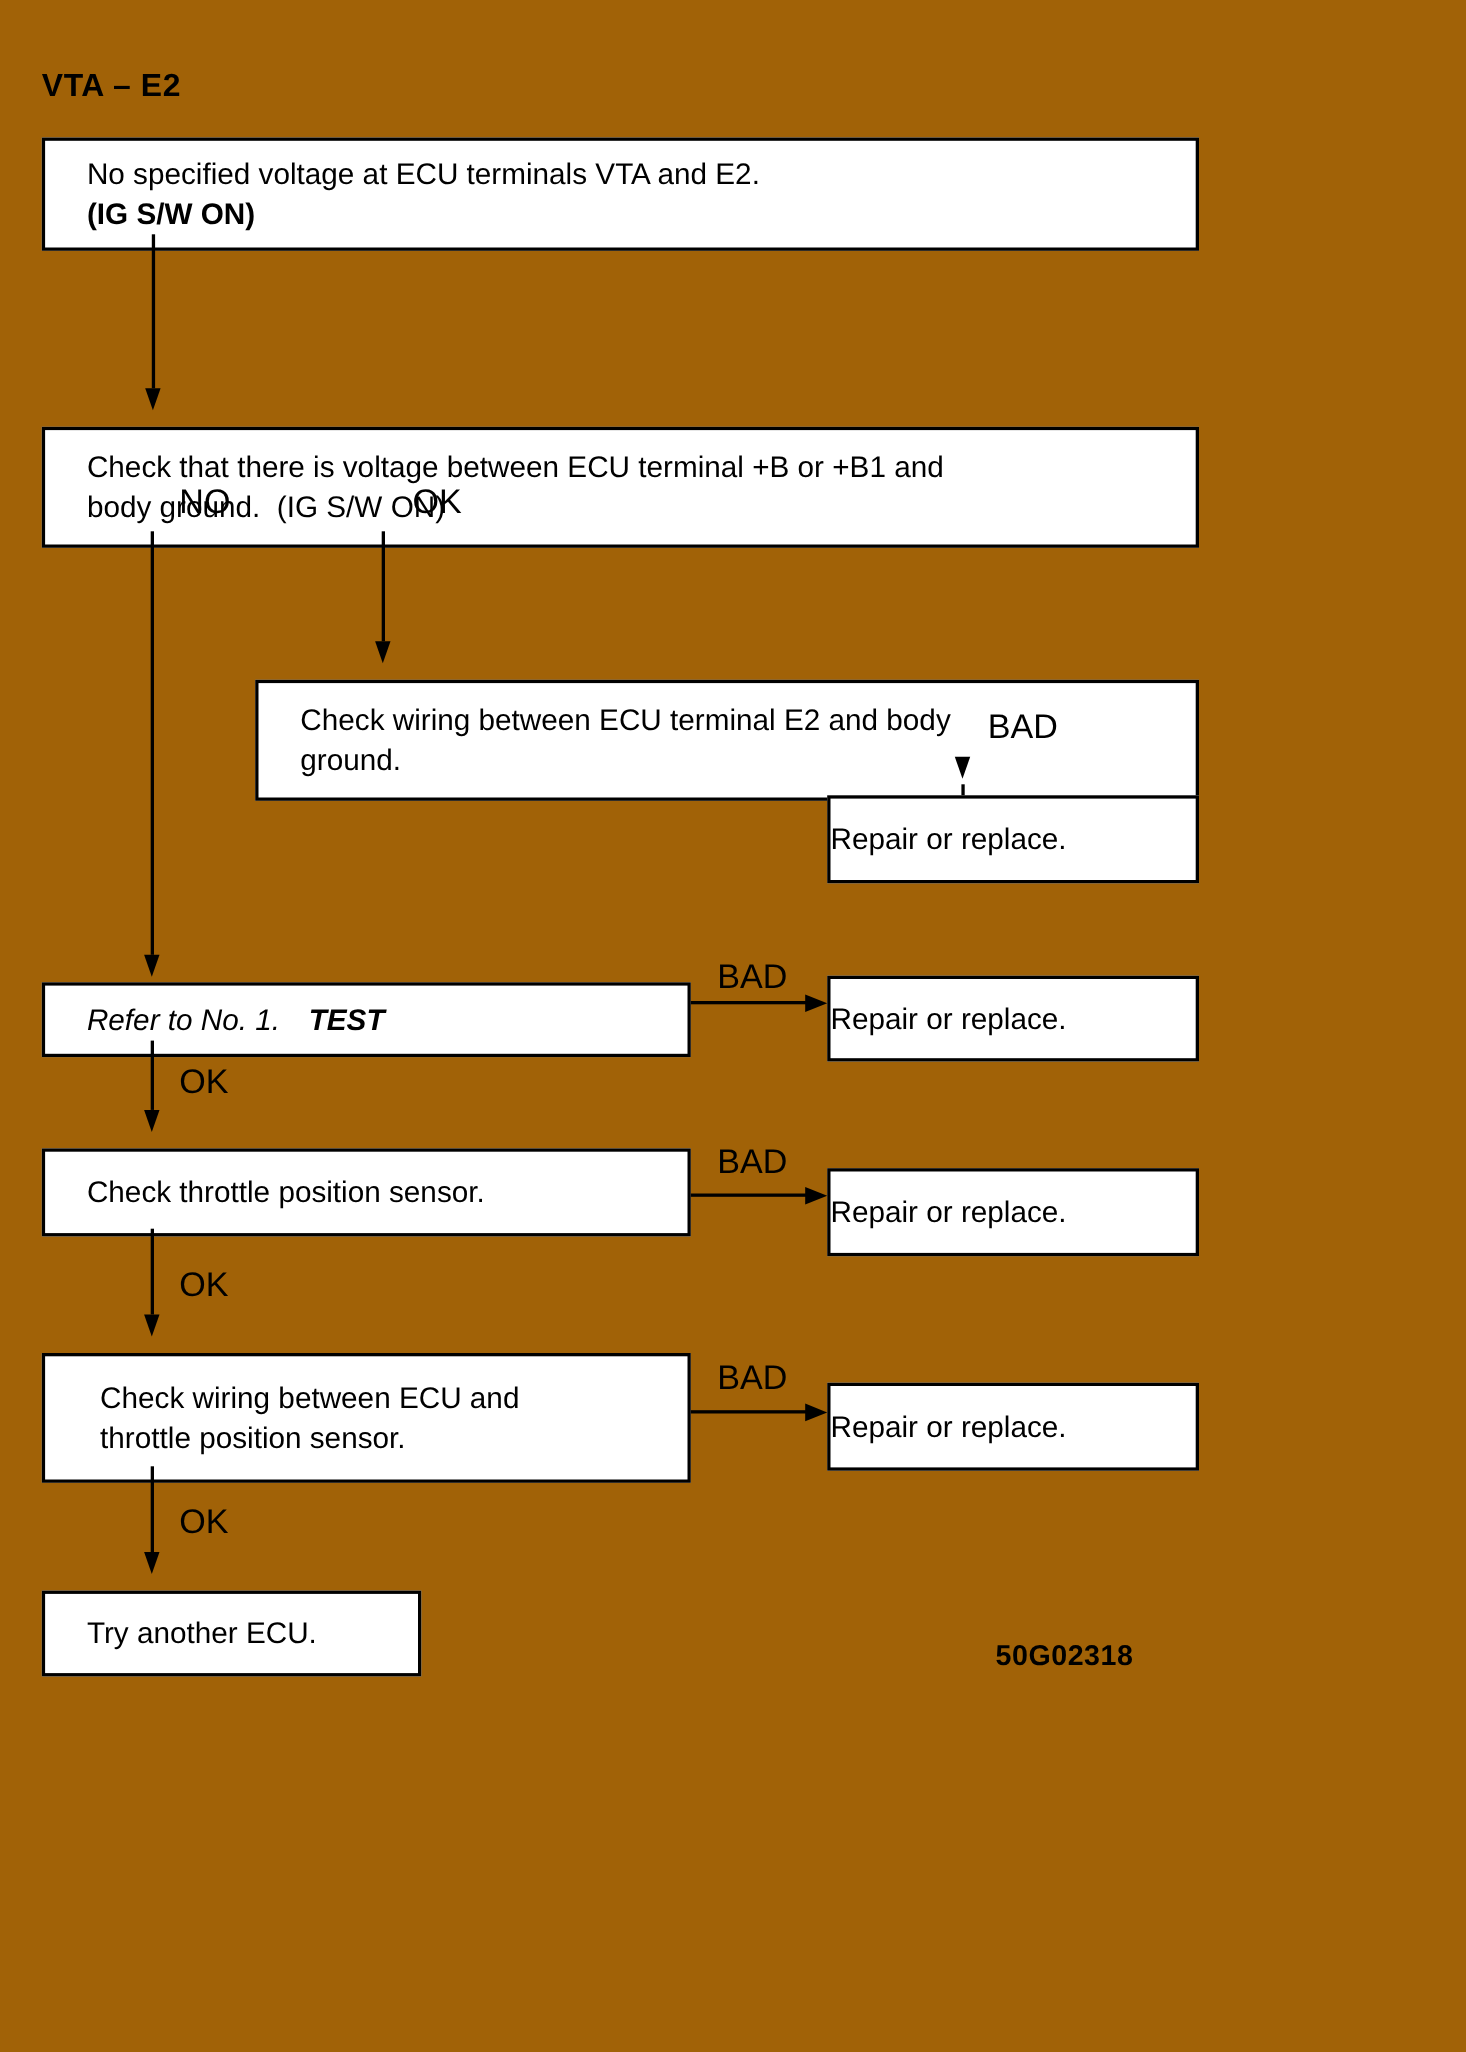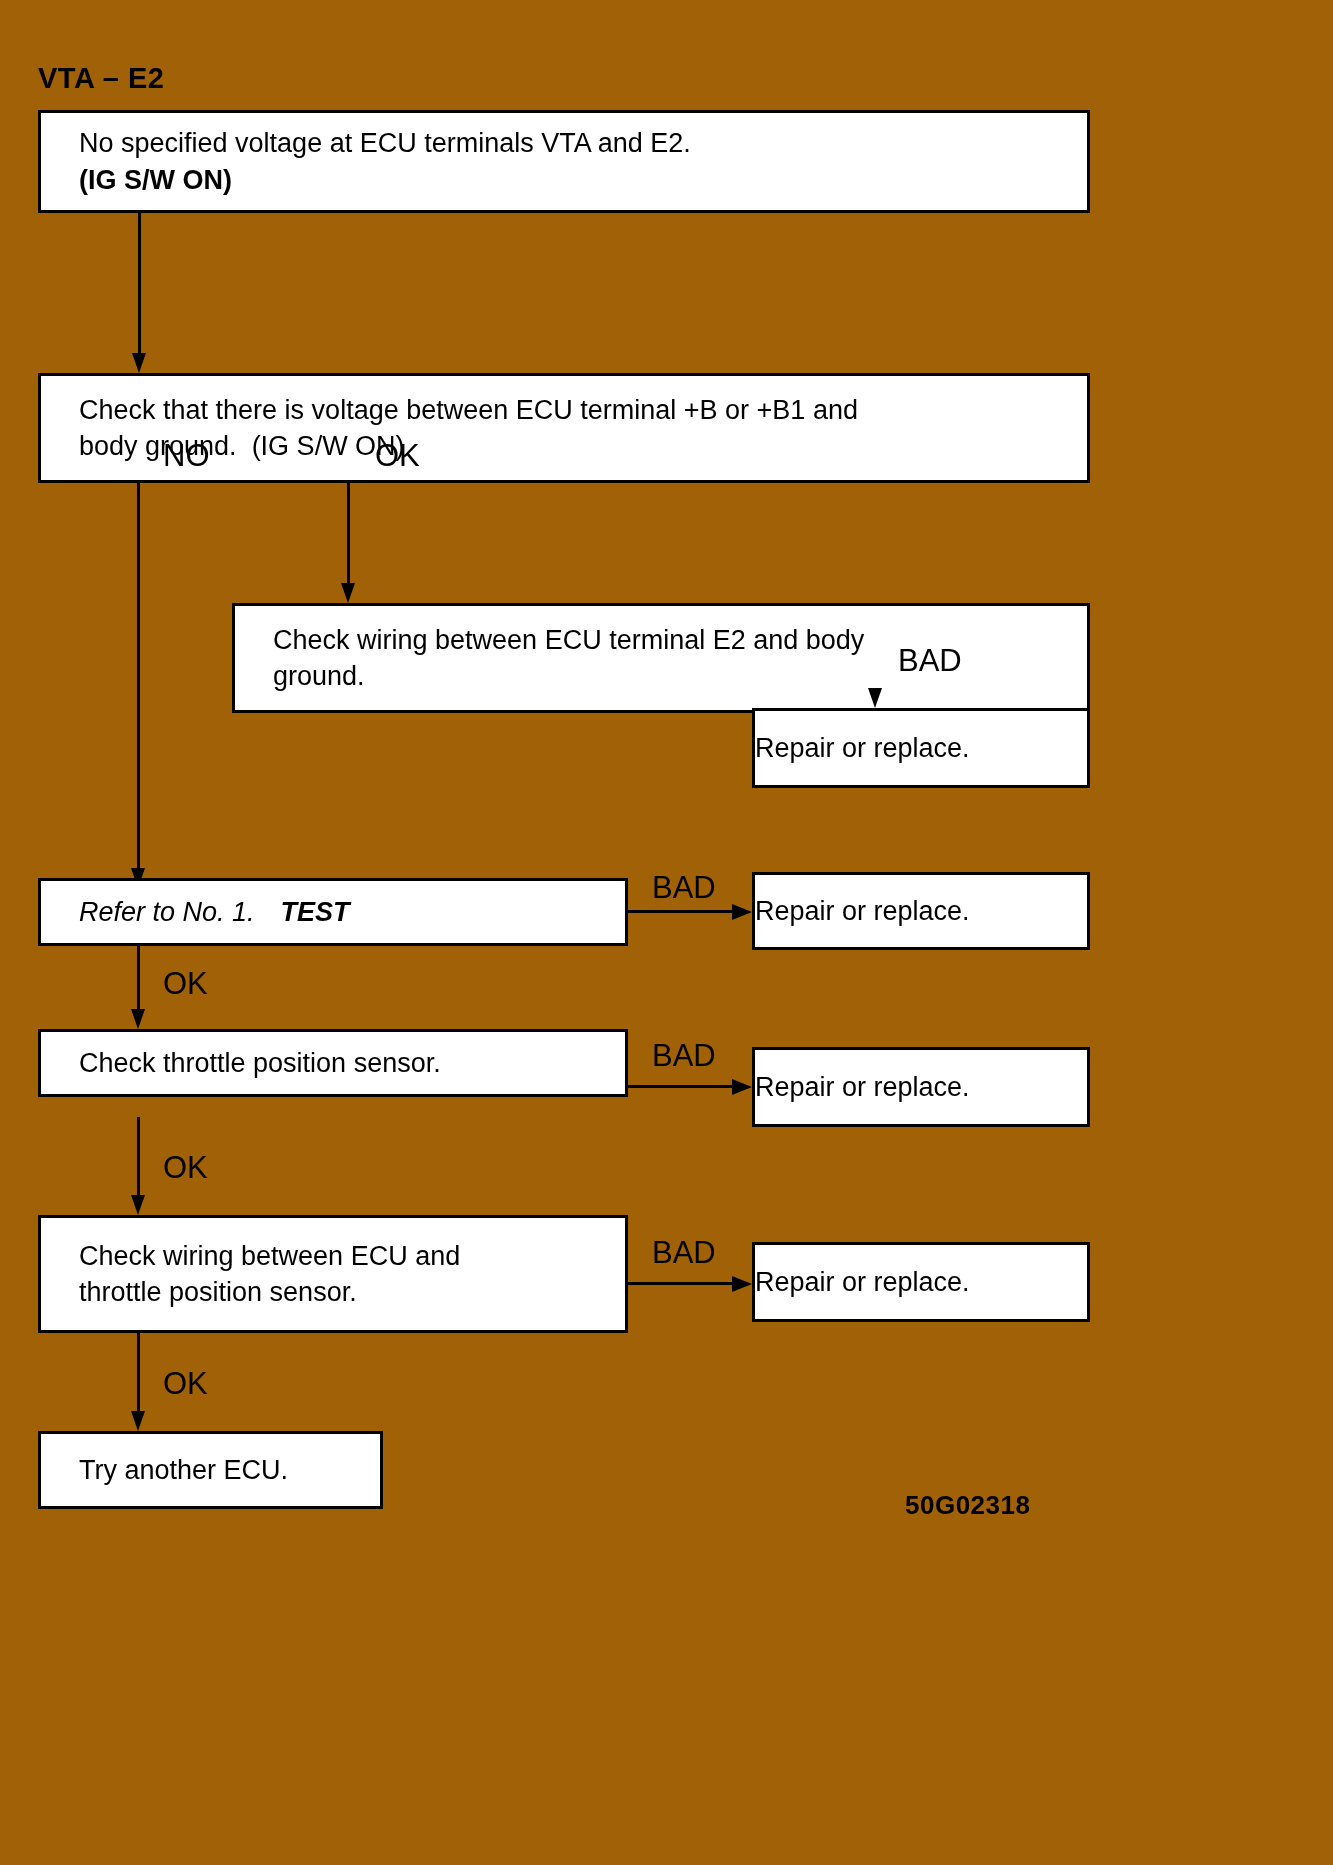--- a/index.html
+++ b/index.html
@@ -31,20 +31,21 @@
 
   
   .box {
     position: absolute;
     box-sizing: border-box;
     border: 3px solid #000;
     background: #fff;
     display: flex;
     flex-direction: column;
     justify-content: center;
+    margin-top: 15px;
   }
   .box .line {
     font-size: 27px;
     line-height: 1.34;
     white-space: pre;
     padding-left: 38px;
   }
   .box.center .line {
     padding-left: 0;
     text-align: left;
@@ -151,37 +152,37 @@
   <div class="edge-label" style="left:652px; top:872px;">BAD</div>
 
   <div class="box center" style="left:752px; top:872px; width:338px; height:78px;">
     <div class="line">Repair or replace.</div>
   </div>
 
   <div class="vline" style="left:137px; top:946px; height:63px;"></div>
   <div class="arrow-down" style="left:131px; top:1009px;"></div>
   <div class="edge-label" style="left:163px; top:968px;">OK</div>
 
-  <div class="box" style="left:38px; top:1029px; width:590px; height:68px;">
+  <div class="box" style="left:38px; top:1029px; width:590px; height:80px;">
     <div class="line">Check throttle position sensor.</div>
   </div>
 
   <div class="hline" style="left:628px; top:1085px; width:112px;"></div>
   <div class="arrow-right" style="left:732px; top:1079px;"></div>
   <div class="edge-label" style="left:652px; top:1040px;">BAD</div>
 
   <div class="box center" style="left:752px; top:1047px; width:338px; height:80px;">
     <div class="line">Repair or replace.</div>
   </div>
 
   <div class="vline" style="left:137px; top:1117px; height:78px;"></div>
   <div class="arrow-down" style="left:131px; top:1195px;"></div>
   <div class="edge-label" style="left:163px; top:1152px;">OK</div>
 
-  <div class="box" style="left:38px; top:1215px; width:590px; height:118px;">
+  <div class="box" style="left:38px; top:1215px; width:590px; height:118px;padding-left:12px;">
     <div class="line">Check wiring between ECU and</div>
     <div class="line">throttle position sensor.</div>
   </div>
 
   <div class="hline" style="left:628px; top:1282px; width:112px;"></div>
   <div class="arrow-right" style="left:732px; top:1276px;"></div>
   <div class="edge-label" style="left:652px; top:1237px;">BAD</div>
 
   <div class="box center" style="left:752px; top:1242px; width:338px; height:80px;">
     <div class="line">Repair or replace.</div>

